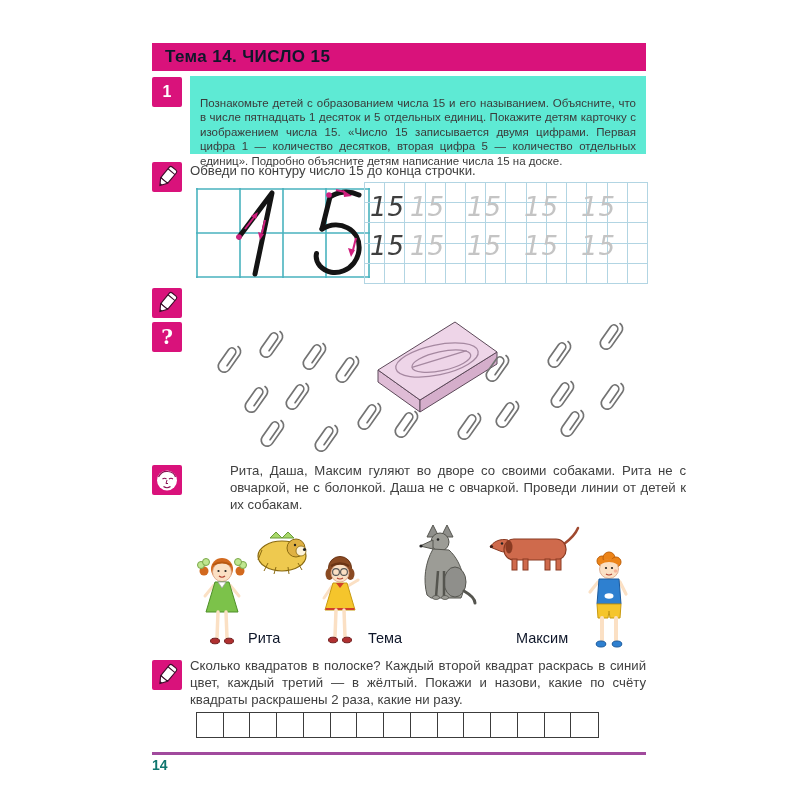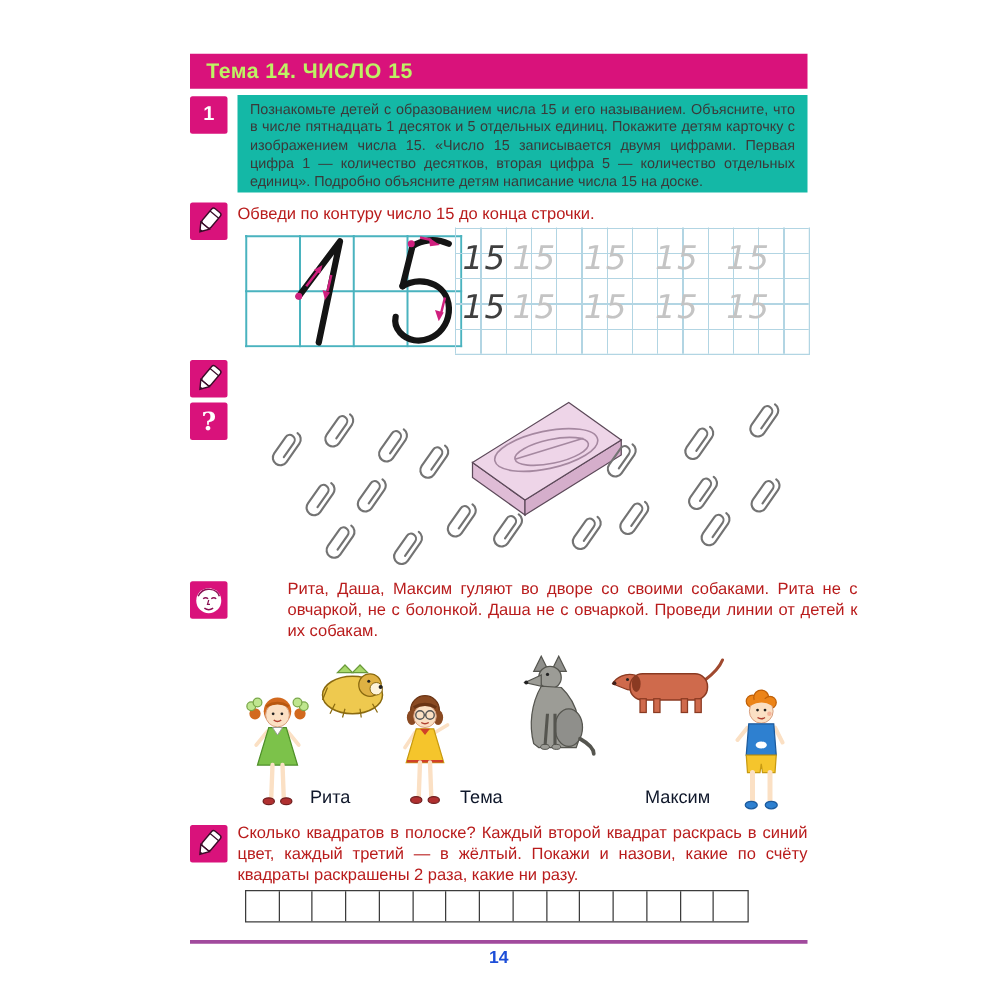--- a/index.html
+++ b/index.html
@@ -2,36 +2,36 @@
 <html><head>
 <meta charset="utf-8">
 <style>
   html,body{margin:0;padding:0;background:#ffffff;}
   .page{position:relative;width:800px;height:800px;background:#fff;overflow:hidden;
         font-family:"Liberation Sans",sans-serif;color:#2c2c2c;}
   .abs{position:absolute;}
 
   
   .header-bar{left:152px;top:43px;width:494px;height:28px;background:#d9127b;
-    color:#bef264;font-size:17px;font-weight:bold;line-height:28px;padding-left:13px;
+    color:#0f172a;font-size:17px;font-weight:bold;line-height:28px;padding-left:13px;
     box-sizing:border-box;letter-spacing:.4px;}
 
   
   .msq{width:30px;height:30px;background:#d9127b;border-radius:2px;left:152px;
        display:flex;align-items:center;justify-content:center;}
   .badge-num{color:#fff;font-weight:bold;font-size:16px;}
   .qmark{color:#fff;font-family:"DejaVu Serif",serif;font-weight:bold;font-size:20px;line-height:30px;}
 
   
-  .note-box{left:190px;top:76px;width:456px;height:78px;background:#14b8a6;
-    box-sizing:border-box;padding:5px 10px;font-size:11.5px;line-height:14.4px;
+  .note-box{left:190px;top:76px;width:456px;height:78px;background:#5eead4;
+    box-sizing:border-box;padding:20px 10px;font-size:11.5px;line-height:14.4px;
     text-align:justify;color:#3a3a3a;}
 
   .task-text{left:190px;width:456px;font-size:13.2px;line-height:17.2px;
-    text-align:justify;color:#b91c1c;}
+    text-align:justify;color:#404040;}
 
   
   .graph{left:364px;top:182px;width:283px;height:101px;
     background-image:
       repeating-linear-gradient(to right,#b2d5e3 0,#b2d5e3 1px,transparent 1px,transparent 20.21px),
       repeating-linear-gradient(to bottom,#b2d5e3 0,#b2d5e3 1px,transparent 1px,transparent 20.2px);
     border-right:1px solid #b2d5e3;border-bottom:1px solid #b2d5e3;}
   .trace-row{left:364px;width:283px;height:34px;}
   .trace-row-1{top:192px;}
   .trace-row-2{top:231px;}
@@ -40,22 +40,22 @@
   .trace-num.dark{color:#3f3f3f;}
 
   
   .strip{left:196px;top:712px;width:403px;height:26px;display:grid;
     grid-template-columns:repeat(15,1fr);border:1.5px solid #3c3c3c;box-sizing:border-box;background:#fff;}
   .sq{border-right:1.5px solid #3c3c3c;}
   .sq:last-child{border-right:none;}
 
   
   .footer-line{left:152px;top:752px;width:494px;height:2.5px;background:#a14a9d;}
-  .page-num{left:152px;top:757px;width:494px;text-align:center;font-size:14px;
-    font-weight:bold;color:#1d4ed8;}
+  .page-num{left:152px;top:757px;width:494px;text-align:left;font-size:14px;
+    font-weight:bold;color:#0f766e;}
 
   .fig-label{position:absolute;font-size:14.5px;color:#0f172a;}
   svg{display:block;}
 </style>
 </head>
 <body>
 
 <div class="page">
 
   <div class="abs header-bar">Тема 14. ЧИСЛО 15</div>

